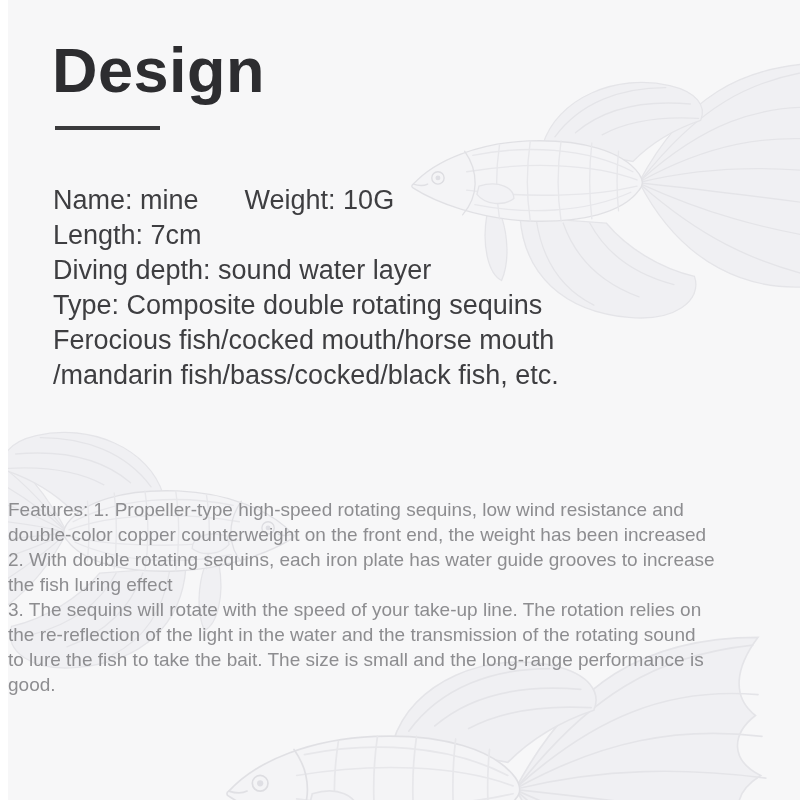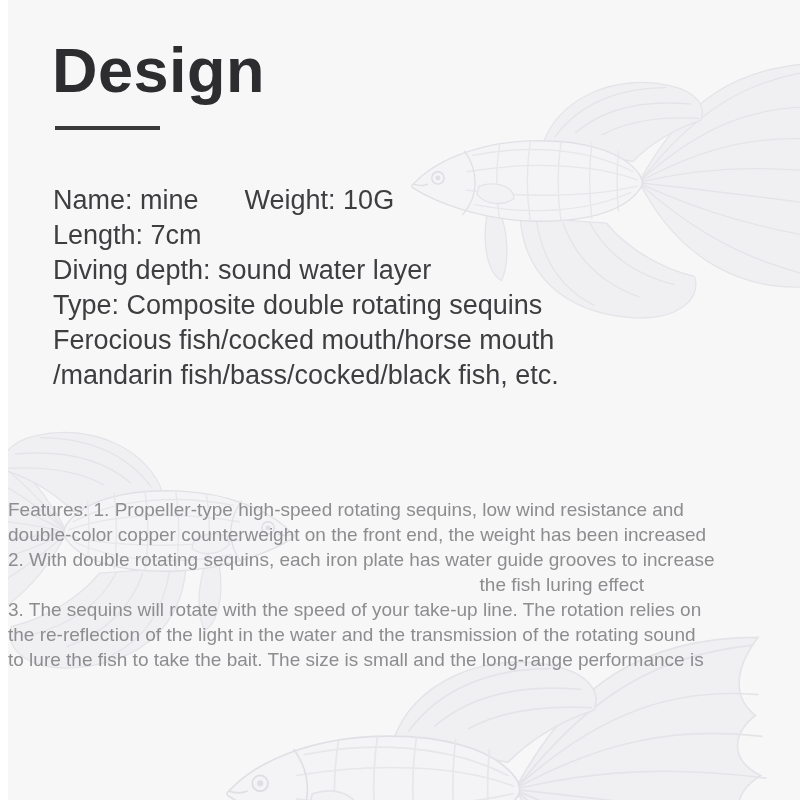--- a/index.html
+++ b/index.html
@@ -51,21 +51,21 @@
     line-height: 35px;
     color: #3e3e41;
     white-space: nowrap;
   }
   .spec-weight { margin-left: 46px; }
   .features {
     position: absolute;
     left: 0;
     top: 497px;
     width: 636px;
-    text-align: right;
+    text-align: left;
     font-size: 19px;
     line-height: 25px;
     color: #8d8d90;
   }
   .feature-line { white-space: nowrap; }
 </style>
 </head>
 <body>
 
 <svg width="0" height="0" style="position:absolute" aria-hidden="true">
@@ -151,15 +151,16 @@
   </div>
 
   <div class="features">
     <div class="feature-line">Features: 1. Propeller-type high-speed rotating sequins, low wind resistance and</div>
     <div class="feature-line">double-color copper counterweight on the front end, the weight has been increased</div>
     <div class="feature-line">2. With double rotating sequins, each iron plate has water guide grooves to increase</div>
     <div class="feature-line">the fish luring effect</div>
     <div class="feature-line">3. The sequins will rotate with the speed of your take-up line. The rotation relies on</div>
     <div class="feature-line">the re-reflection of the light in the water and the transmission of the rotating sound</div>
     <div class="feature-line">to lure the fish to take the bait. The size is small and the long-range performance is</div>
+    <div class="feature-line">good.</div>
   </div>
 
 </div>
 
 </body></html>

